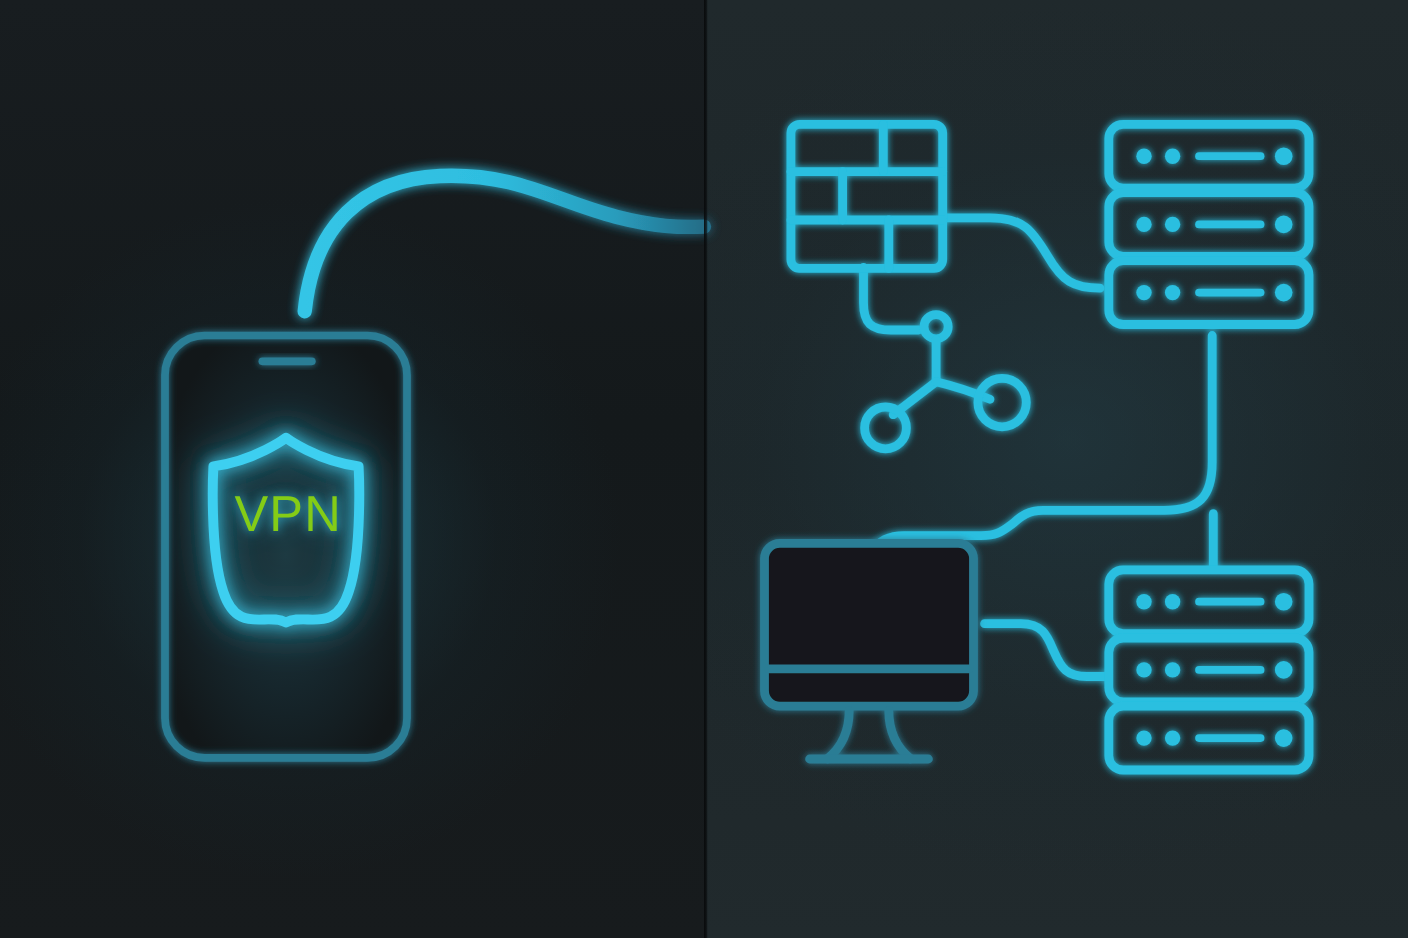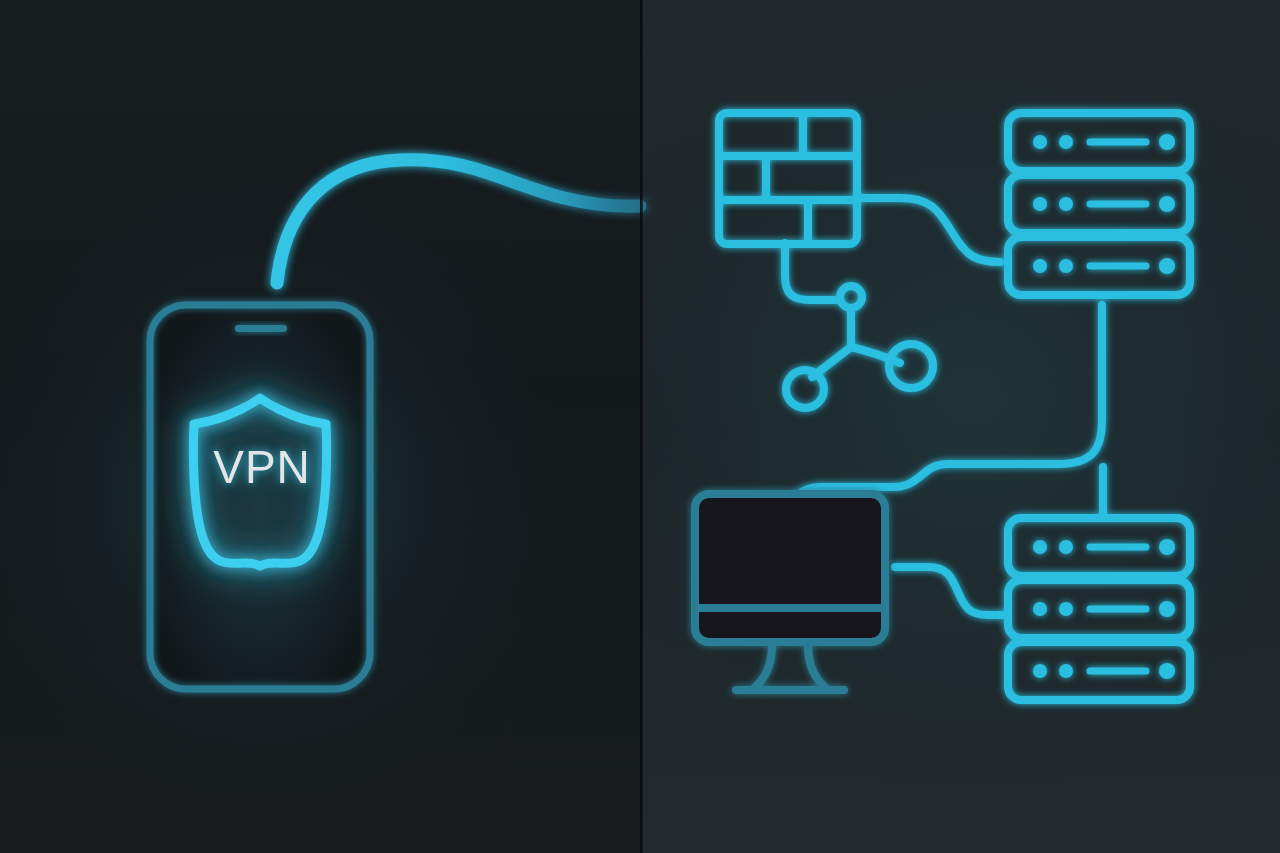--- a/index.html
+++ b/index.html
@@ -33,21 +33,21 @@
   #svg-left{z-index:4;}
   #svg-right{z-index:5;}
   #vpn-text{
     position:absolute;
     left:158px;top:440px;width:208px;
     text-align:center;
     font-family:"Liberation Sans",sans-serif;
     font-size:46px;
     letter-spacing:1px;
     font-weight:400;
-    color:#e5e5e5;
+    color:#84cc16;
     text-shadow:0 0 10px rgba(62,207,240,0.85),0 0 24px rgba(62,207,240,0.45);
     z-index:7;
     user-select:none;
     pointer-events:none;
   }
 </style>
 </head>
 <body>
 
 <div id="stage">

